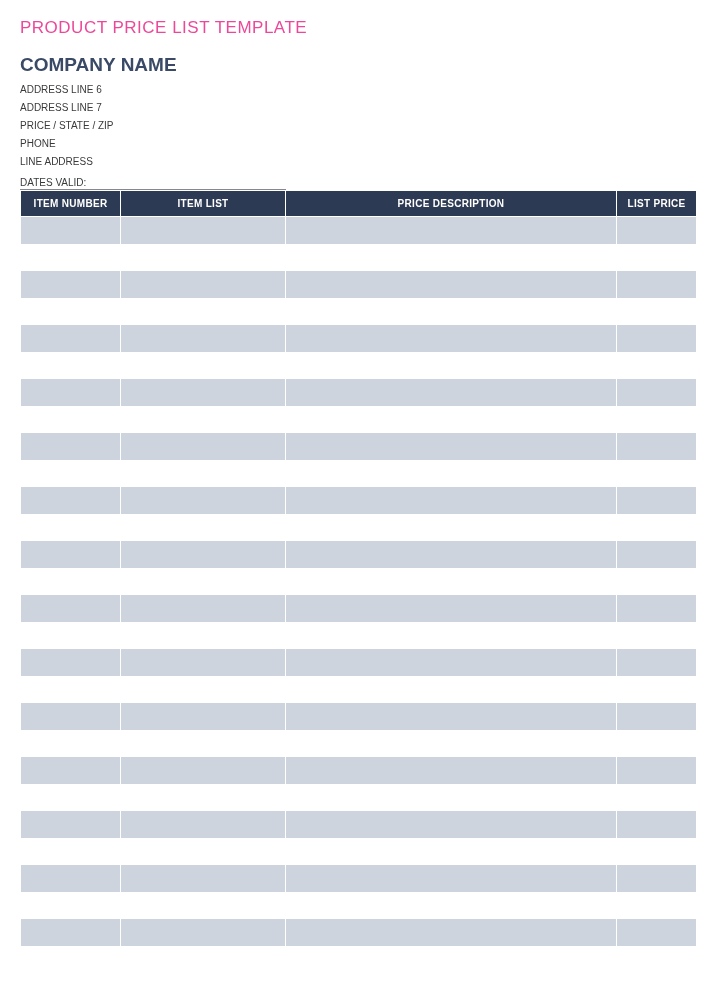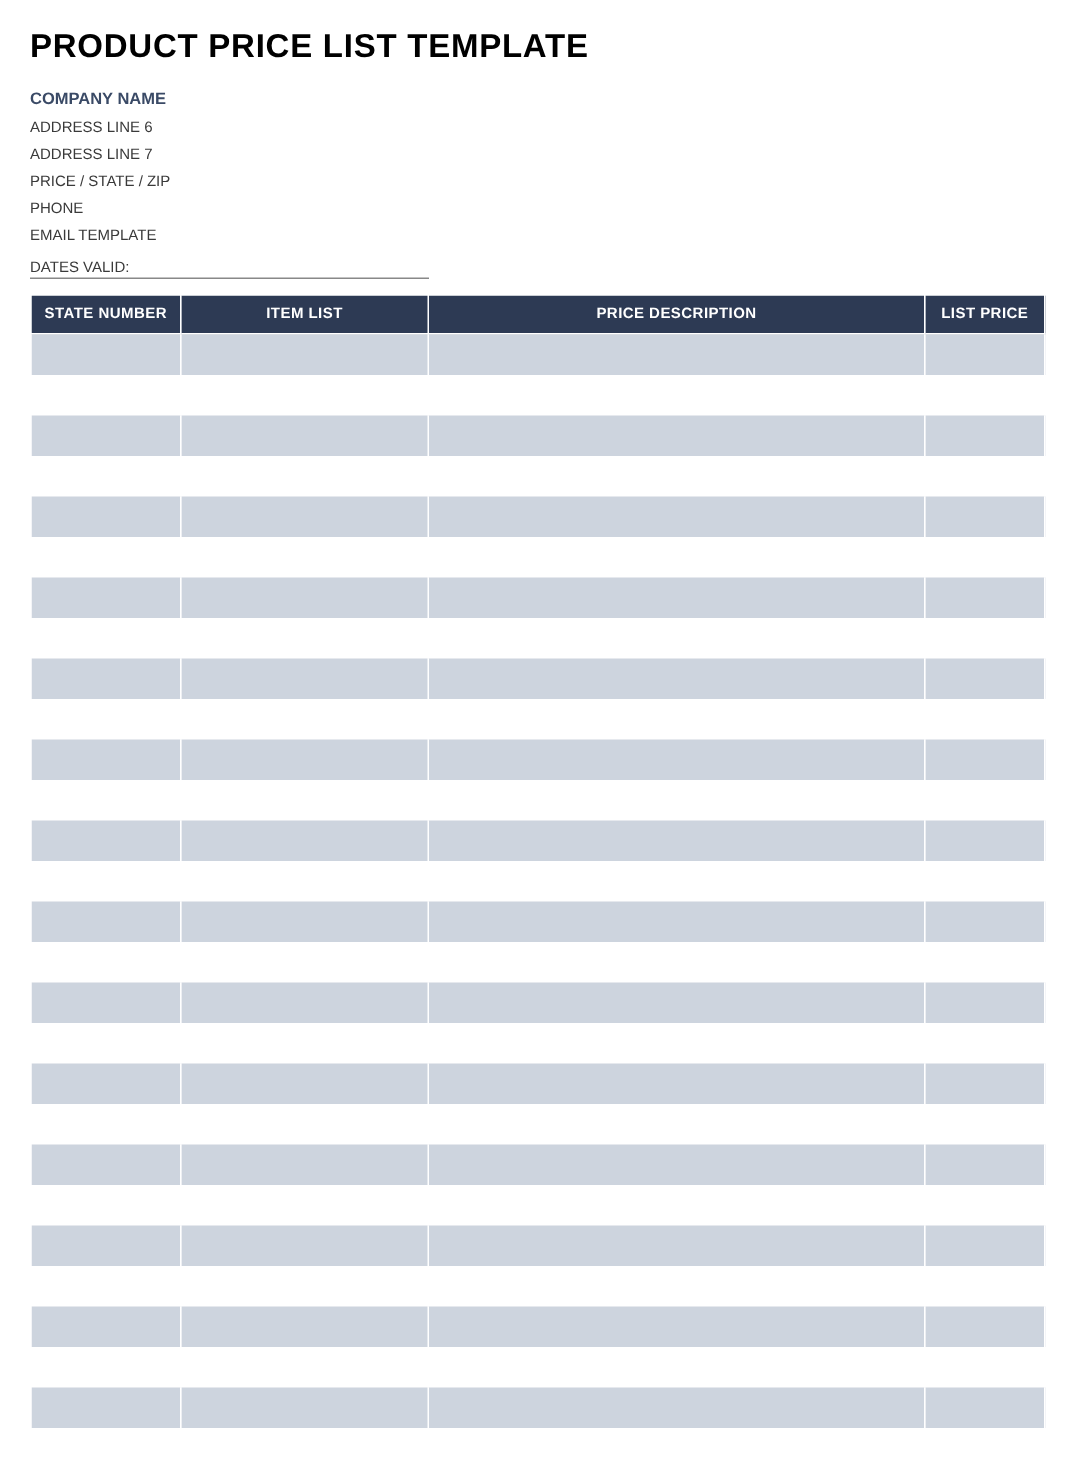--- a/index.html
+++ b/index.html
@@ -3,46 +3,45 @@
   <meta charset="utf-8">
   <style>
     * { box-sizing: border-box; margin: 0; padding: 0; }
     body {
       font-family: Arial, Helvetica, sans-serif;
       background: #ffffff;
       width: 717px;
       padding: 18px 20px;
     }
     .page-title {
-      font-size: 22px;
-      font-weight: bold;
-      color: #000000;
+      font-size: 17px;
+      font-weight: normal;
+      color: #ec4899;
       letter-spacing: 0.5px;
       margin-bottom: 16px;
     }
     .company-name {
-      font-size: 11px;
+      font-size: 19px;
       font-weight: bold;
       color: #3a4a66;
       margin-bottom: 6px;
     }
     .company-info {
       font-size: 10px;
       color: #3a3a3a;
       line-height: 1.6;
       margin-bottom: 2px;
     }
     .dates-valid {
       display: inline-block;
       font-size: 10px;
       color: #3a3a3a;
       border-bottom: 1px solid #888;
       padding-right: 200px;
       padding-bottom: 1px;
-      margin-bottom: 10px;
     }
     table.price-table {
       width: 100%;
       border-collapse: collapse;
       table-layout: fixed;
     }
     .price-table th {
       background: #2d3a54;
       color: #ffffff;
       font-size: 10px;
@@ -77,33 +76,33 @@
 
 
 
 <div class="page-title">PRODUCT PRICE LIST TEMPLATE</div>
 
 <div class="company-name">COMPANY NAME</div>
 <div class="company-info">ADDRESS LINE 6</div>
 <div class="company-info">ADDRESS LINE 7</div>
 <div class="company-info">PRICE / STATE / ZIP</div>
 <div class="company-info">PHONE</div>
-<div class="company-info">EMAIL TEMPLATE</div>
+<div class="company-info">LINE ADDRESS</div>
 <div class="dates-valid">DATES VALID:</div>
 
 <table class="price-table">
   <colgroup>
     <col class="col-item-number">
     <col class="col-item-name">
     <col class="col-item-desc">
     <col class="col-unit-price">
   </colgroup>
   <thead>
     <tr>
-      <th>STATE NUMBER</th>
+      <th>ITEM NUMBER</th>
       <th>ITEM LIST</th>
       <th>PRICE DESCRIPTION</th>
       <th>LIST PRICE</th>
     </tr>
   </thead>
   <tbody id="price-table-body">
   <tr>
         <td></td>
         <td></td>
         <td></td>

